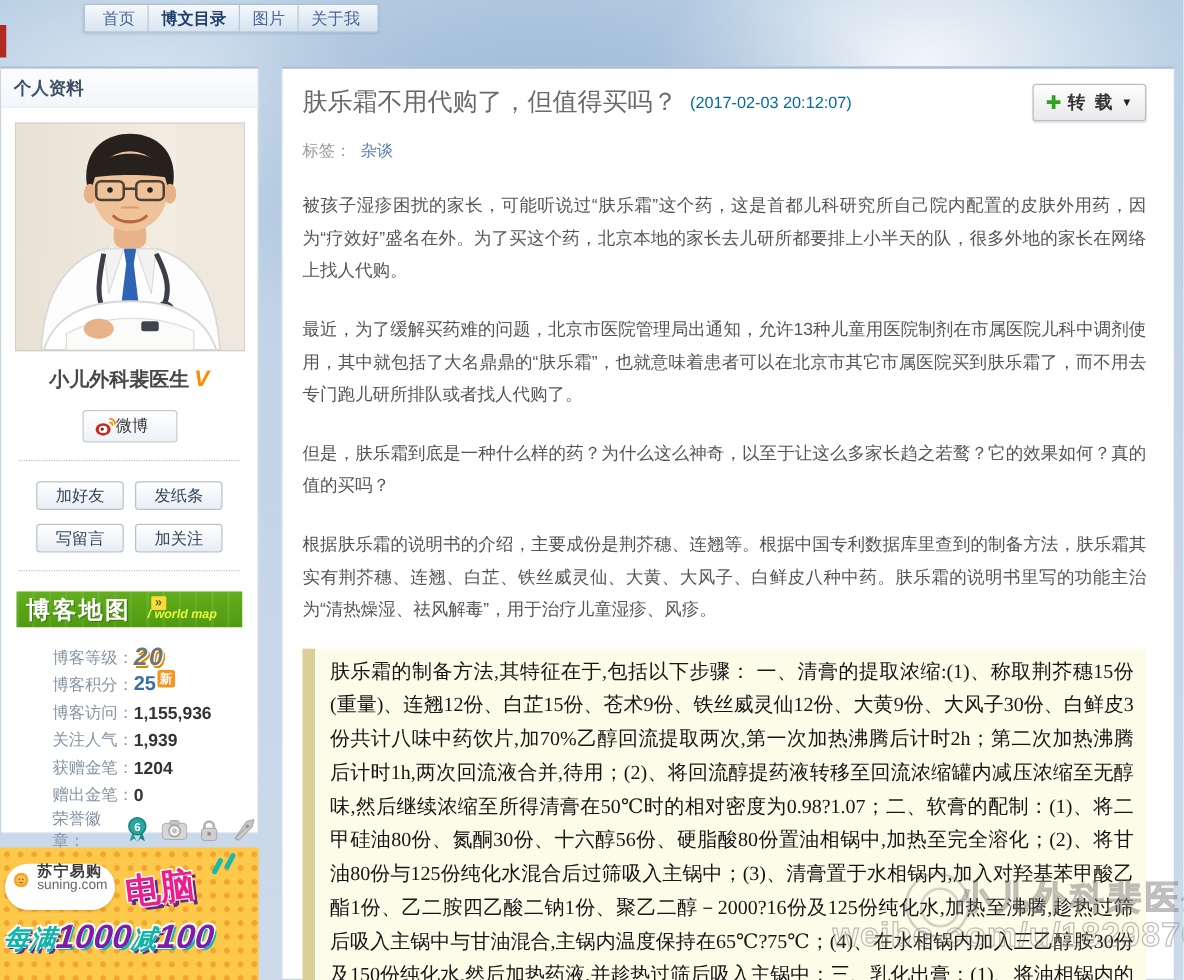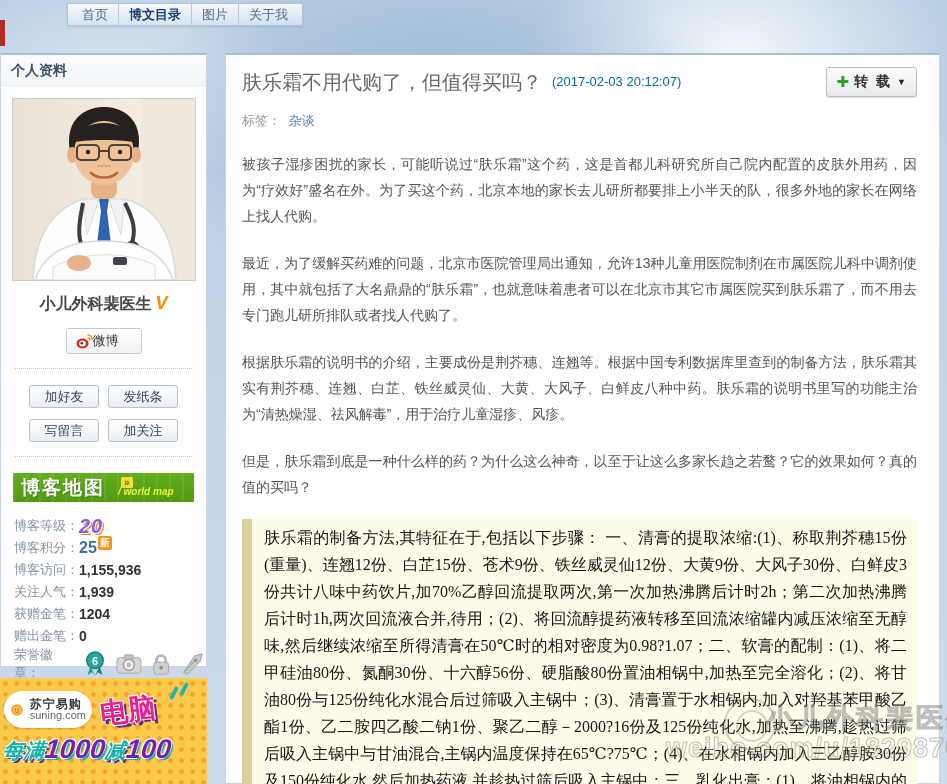--- a/index.html
+++ b/index.html
@@ -41,35 +41,35 @@
     background:repeating-linear-gradient(90deg, rgba(255,255,255,.08) 0 2px, rgba(0,0,0,0) 2px 13px),
       linear-gradient(180deg,#63ae1b,#4f9a10); border-radius:1px; }
   .map-banner .mb-title { position:absolute; left:8px; top:2px; font-size:19px; font-weight:bold; color:#fff;
     letter-spacing:2px; text-shadow:1px 1px 0 #3c7a0a; }
   .map-banner .mb-arrow { position:absolute; left:108px; top:4px; background:#ffd83d; color:#3c7a0a;
     font-size:10px; font-weight:bold; padding:0 3px; border-radius:1px; }
   .map-banner .mb-sub { position:absolute; left:105px; top:13px; font-size:10px; font-style:italic;
     font-weight:bold; color:#e7f53d; }
   .stats { margin:13px 0 0 13px; font-size:13px; }
   .stat-row { display:flex; align-items:center; height:22px; }
-  .stat-label { color:#8593a6; }
+  .stat-label { color:#8593a6;margin-left:28px; }
   .stat-value { color:#333; font-weight:bold; font-size:14px; }
-  .val-level { color:#8b5cf6; font-size:20px; font-weight:bold; font-style:italic;
+  .val-level { color:#737373; font-size:20px; font-weight:bold; font-style:italic;
     text-shadow:1px 1px 0 #fff, 2px 2px 0 #d98c00; letter-spacing:1px; }
   .val-score { color:#3a6ea8; font-size:16px; font-weight:bold; }
   .new-badge { background:#f7941d; color:#fff; font-size:10px; padding:0 2px; border-radius:2px;
     margin-left:1px; position:relative; top:-5px; font-weight:bold; }
   .badge-row { display:flex; align-items:center; gap:9px; }
   .badge-row svg { display:block; }
   
   .ad { position:absolute; left:0; top:678px; width:207px; height:106px; overflow:hidden; cursor:pointer;
     background-image:radial-gradient(#f2a430 2px, rgba(0,0,0,0) 2.6px);
     background-size:11px 11px; background-color:#fdc94b; }
   .ad-pill { position:absolute; left:4px; top:13px; width:88px; height:37px; background:#fff; border-radius:19px;
-    display:flex; align-items:center; gap:6px; padding:0 6px; box-shadow:0 1px 2px rgba(150,90,0,.3); }
+    display:flex; align-items:flex-start; gap:6px; padding:0 6px; box-shadow:0 1px 2px rgba(150,90,0,.3); }
   .ad-brand { line-height:1; }
   .ad-brand .b1 { font-size:12px; font-weight:bold; color:#3a3a3a; letter-spacing:1px; }
   .ad-brand .b2 { font-size:11px; color:#666; }
   .ad-product { position:absolute; left:100px; top:14px; font-size:28px; font-weight:bold; color:#ec1e8e;
     transform:rotate(-7deg); text-shadow:-1px -1px 0 #fff, 1px -1px 0 #fff, -1px 1px 0 #fff, 3px 3px 0 #5b2a8e; }
   .ad-slash { position:absolute; width:4px; height:14px; background:#18b8b2; transform:rotate(28deg); border-radius:2px; }
   .ad-promo { position:absolute; left:3px; top:56px; white-space:nowrap; transform:skewX(-6deg);
     font-weight:bold; font-style:italic; }
   .pr-teal { font-size:21px; color:#11b3ab;
     text-shadow:-1px -1px 0 #fff, 1px -1px 0 #fff, -1px 1px 0 #fff, 2px 2px 0 #5b2a8e; }
@@ -297,22 +297,22 @@
         </div>
       </div>
 
       <div class="tags-row">
         <span class="tags-label">标签：</span>
         <a class="tag-link" href="#">杂谈</a>
       </div>
 
       <p>被孩子湿疹困扰的家长，可能听说过“肤乐霜”这个药，这是首都儿科研究所自己院内配置的皮肤外用药，因为“疗效好”盛名在外。为了买这个药，北京本地的家长去儿研所都要排上小半天的队，很多外地的家长在网络上找人代购。</p>
       <p>最近，为了缓解买药难的问题，北京市医院管理局出通知，允许13种儿童用医院制剂在市属医院儿科中调剂使用，其中就包括了大名鼎鼎的“肤乐霜”，也就意味着患者可以在北京市其它市属医院买到肤乐霜了，而不用去专门跑儿研所排队或者找人代购了。</p>
+      <p>但是，肤乐霜到底是一种什么样的药？为什么这么神奇，以至于让这么多家长趋之若鹜？它的效果如何？真的值的买吗？</p>
       <p>根据肤乐霜的说明书的介绍，主要成份是荆芥穗、连翘等。根据中国专利数据库里查到的制备方法，肤乐霜其实有荆芥穗、连翘、白芷、铁丝威灵仙、大黄、大风子、白鲜皮八种中药。肤乐霜的说明书里写的功能主治为“清热燥湿、祛风解毒”，用于治疗儿童湿疹、风疹。</p>
-      <p>但是，肤乐霜到底是一种什么样的药？为什么这么神奇，以至于让这么多家长趋之若鹜？它的效果如何？真的值的买吗？</p>
 
       <blockquote class="quote">肤乐霜的制备方法,其特征在于,包括以下步骤： 一、清膏的提取浓缩:(1)、称取荆芥穗15份(重量)、连翘12份、白芷15份、苍术9份、铁丝威灵仙12份、大黄9份、大风子30份、白鲜皮3份共计八味中药饮片,加70%乙醇回流提取两次,第一次加热沸腾后计时2h；第二次加热沸腾后计时1h,两次回流液合并,待用；(2)、将回流醇提药液转移至回流浓缩罐内减压浓缩至无醇味,然后继续浓缩至所得清膏在50℃时的相对密度为0.98?1.07；二、软膏的配制：(1)、将二甲硅油80份、氮酮30份、十六醇56份、硬脂酸80份置油相锅中,加热至完全溶化；(2)、将甘油80份与125份纯化水混合后过筛吸入主锅中；(3)、清膏置于水相锅内,加入对羟基苯甲酸乙酯1份、乙二胺四乙酸二钠1份、聚乙二醇－2000?16份及125份纯化水,加热至沸腾,趁热过筛后吸入主锅中与甘油混合,主锅内温度保持在65℃?75℃；(4)、在水相锅内加入三乙醇胺30份及150份纯化水,然后加热药液,并趁热过筛后吸入主锅中；三、乳化出膏：(1)、将油相锅内的原料经过滤后匀速吸入主锅中,吸入立即搅拌；(2)、搅拌停止,冷却主锅,即得肤乐霜软膏。</blockquote>
     </div>
 
     <div class="wm-stamp"></div>
     <div class="watermark wm1">小儿外科裴医生</div>
     <div class="watermark wm2">weibo.com/u/1829870212</div>
   </section>
 
 </div>

